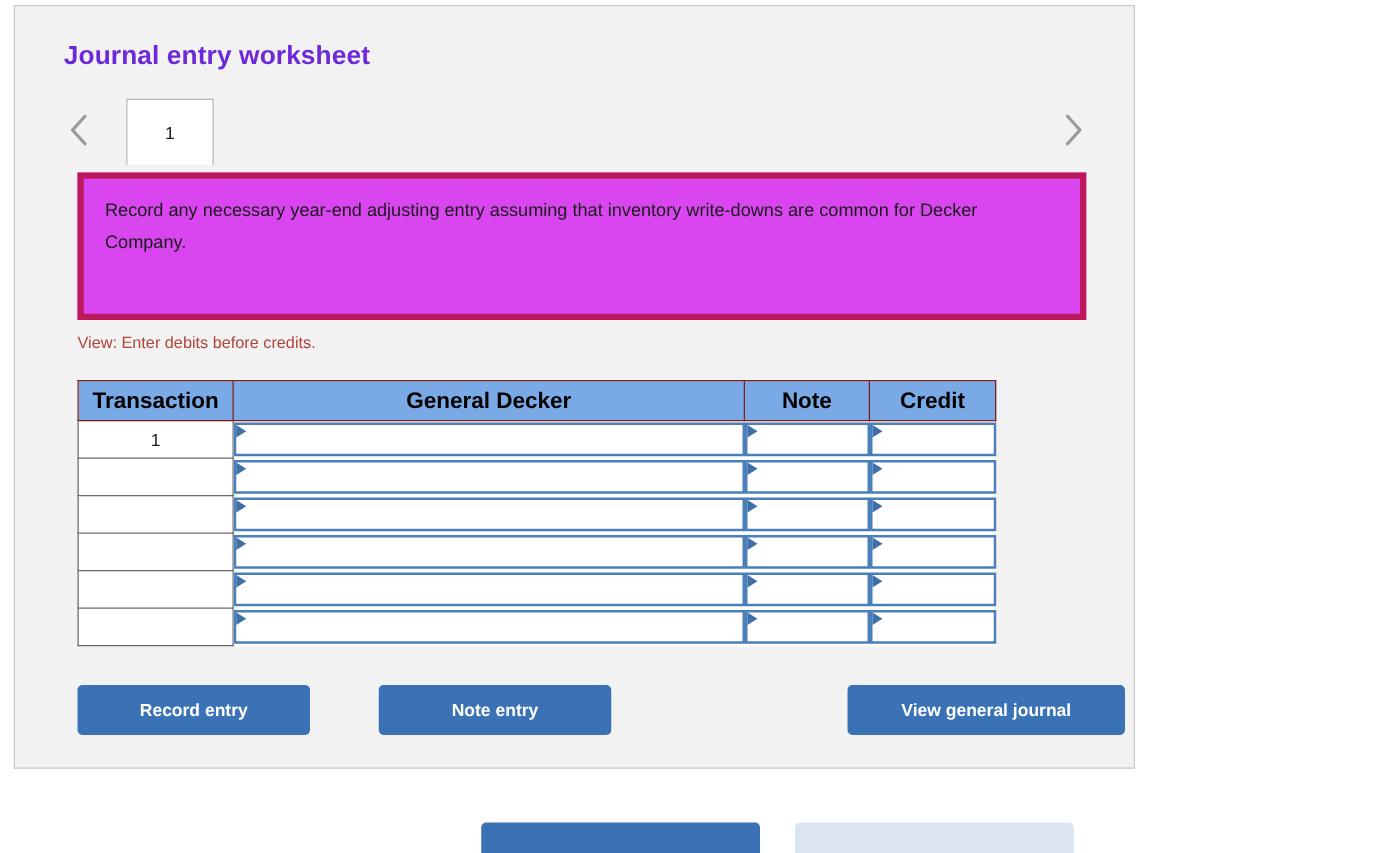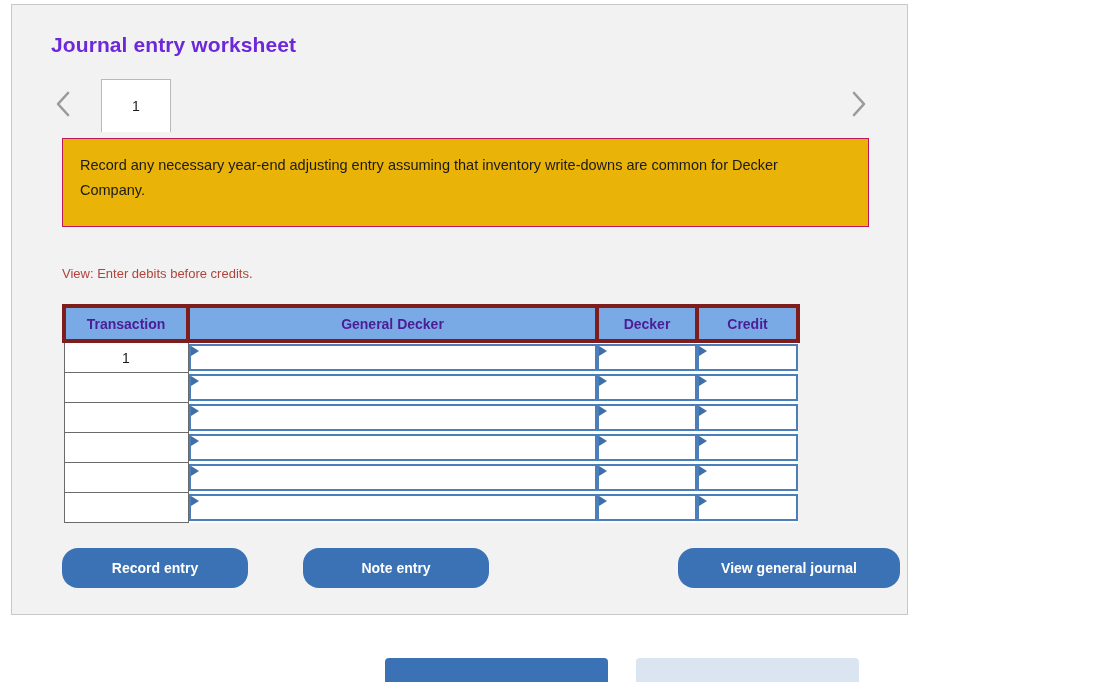--- a/index.html
+++ b/index.html
@@ -76,23 +76,23 @@
     cursor: pointer;
     z-index: 3;
   }
 
   
   .instruction-box {
     position: absolute;
     left: 50px;
     top: 133px;
     width: 807px;
-    height: 89px;
-    background: #eab308;
-    border: 1px solid #be185d;
+    height: 118px;
+    background: #d946ef;
+    border: 5px solid #be185d;
     box-sizing: border-box;
     z-index: 2;
   }
   .instruction-text {
     position: absolute;
     left: 17px;
     top: 14px;
     width: 710px;
     font-size: 14.5px;
     line-height: 25px;
@@ -110,24 +110,24 @@
   
   .journal-table {
     position: absolute;
     left: 50px;
     top: 299px;
     border-collapse: collapse;
     table-layout: fixed;
   }
   .journal-table th {
     background: #7aaae6;
-    border: 4px solid #7f1d1d;
-    font-size: 14px;
+    border: 1px solid #7f1d1d;
+    font-size: 18px;
     font-weight: bold;
-    color: #4c1d95;
+    color: #000000;
     height: 31px;
     padding: 0;
     text-align: center;
   }
   .journal-table td {
     border: 1px solid #6a6a6a;
     height: 29px;
     padding: 0;
     background: #ffffff;
     vertical-align: middle;
@@ -172,21 +172,21 @@
   }
 
   
   .btn {
     position: absolute;
     background: #3b72b5;
     color: #ffffff;
     font-size: 14px;
     font-weight: bold;
     border: none;
-    border-radius: 16px;
+    border-radius: 4px;
     height: 40px;
     cursor: pointer;
     font-family: "Liberation Sans", sans-serif;
     padding: 0;
   }
   .btn-record { left: 50px;  top: 543px; width: 186px; }
   .btn-clear  { left: 291px; top: 543px; width: 186px; }
   .btn-view   { left: 666px; top: 543px; width: 222px; }
 
   
@@ -252,21 +252,21 @@
     <colgroup>
       <col class="col-transaction">
       <col class="col-general">
       <col class="col-debit">
       <col class="col-credit">
     </colgroup>
     <thead>
       <tr>
         <th>Transaction</th>
         <th>General Decker</th>
-        <th>Decker</th>
+        <th>Note</th>
         <th>Credit</th>
       </tr>
     </thead>
     <tbody>
       <tr>
         <td class="cell-transaction">1</td>
         <td class="cell-input">
           <div class="entry-field"></div>
         </td>
         <td class="cell-input">

